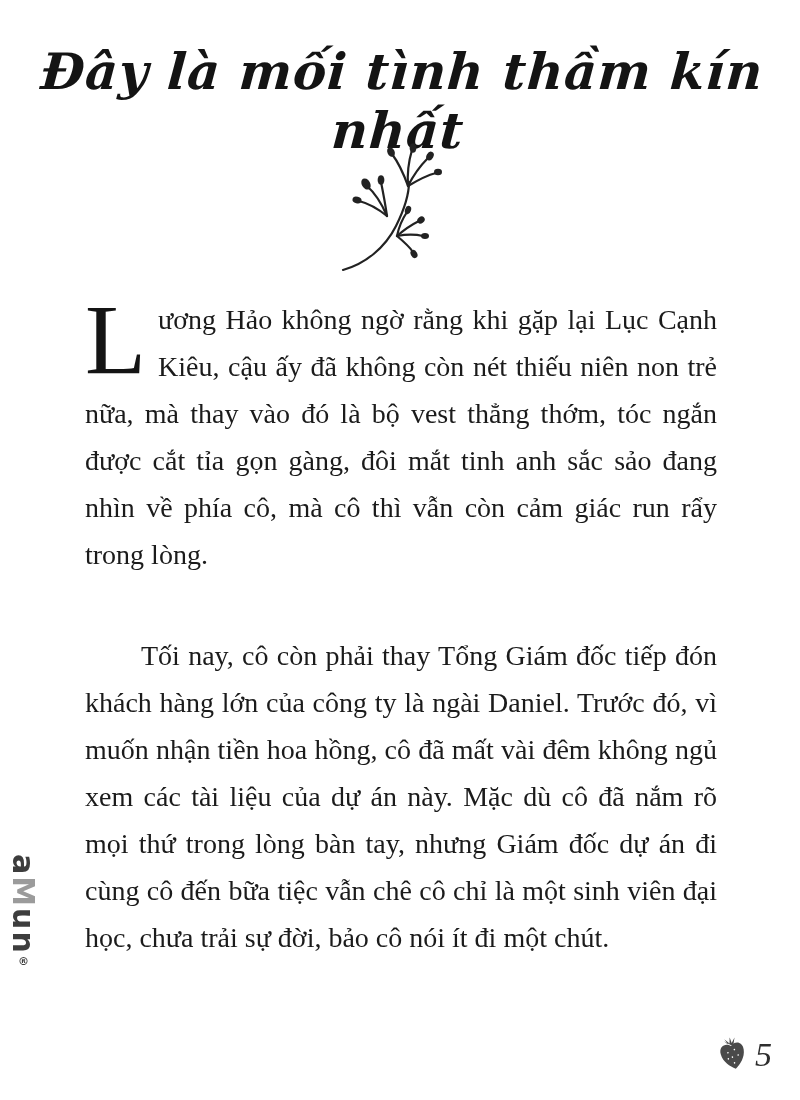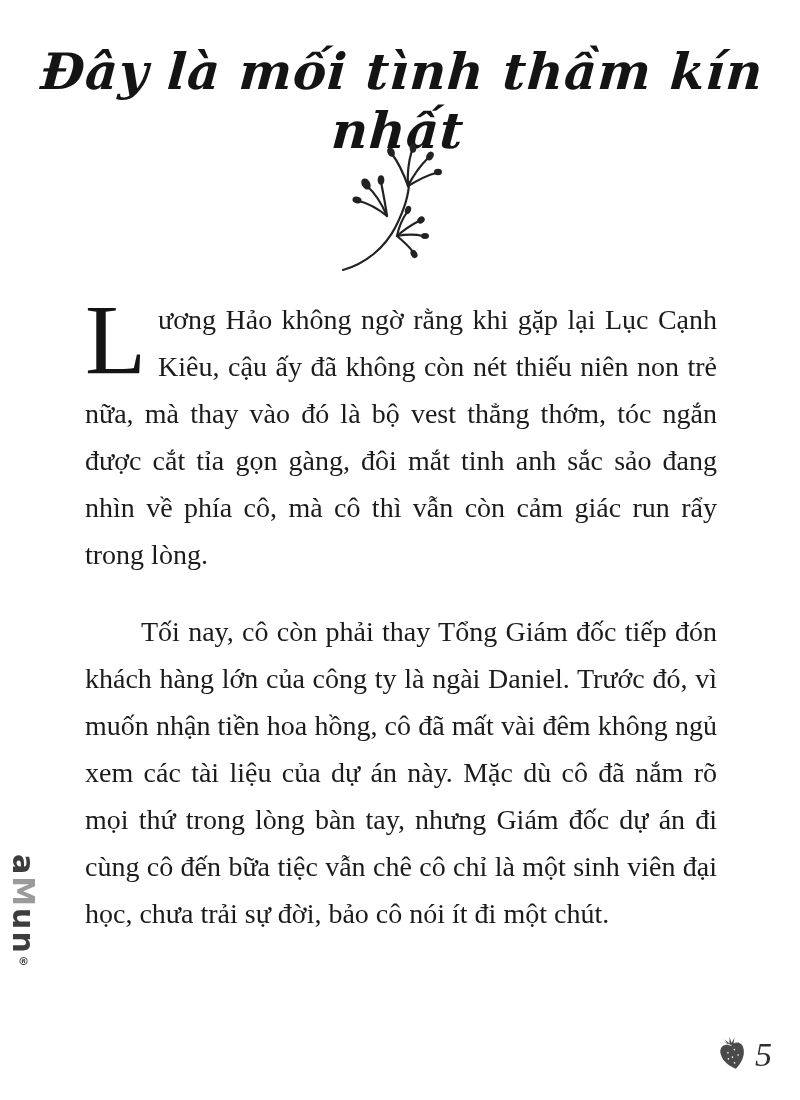--- a/index.html
+++ b/index.html
@@ -38,21 +38,21 @@
   
   .body-para {
     position: absolute;
     left: 85px; width: 632px;
     font-size: 28px;
     line-height: 47px;
     text-align: justify;
     color: #1b1b1b;
   }
   .para-1 { top: 296px; }
-  .para-2 { top: 608px; text-indent: 56px; }
+  .para-2 { top: 632px; text-indent: 56px; }
 
   .drop-cap {
     float: left;
     font-size: 100px;
     line-height: 84px;
     height: 92px;
     margin: 2px 12px 0 0;
     font-family: "Liberation Serif", serif;
     color: #141414;
   }

